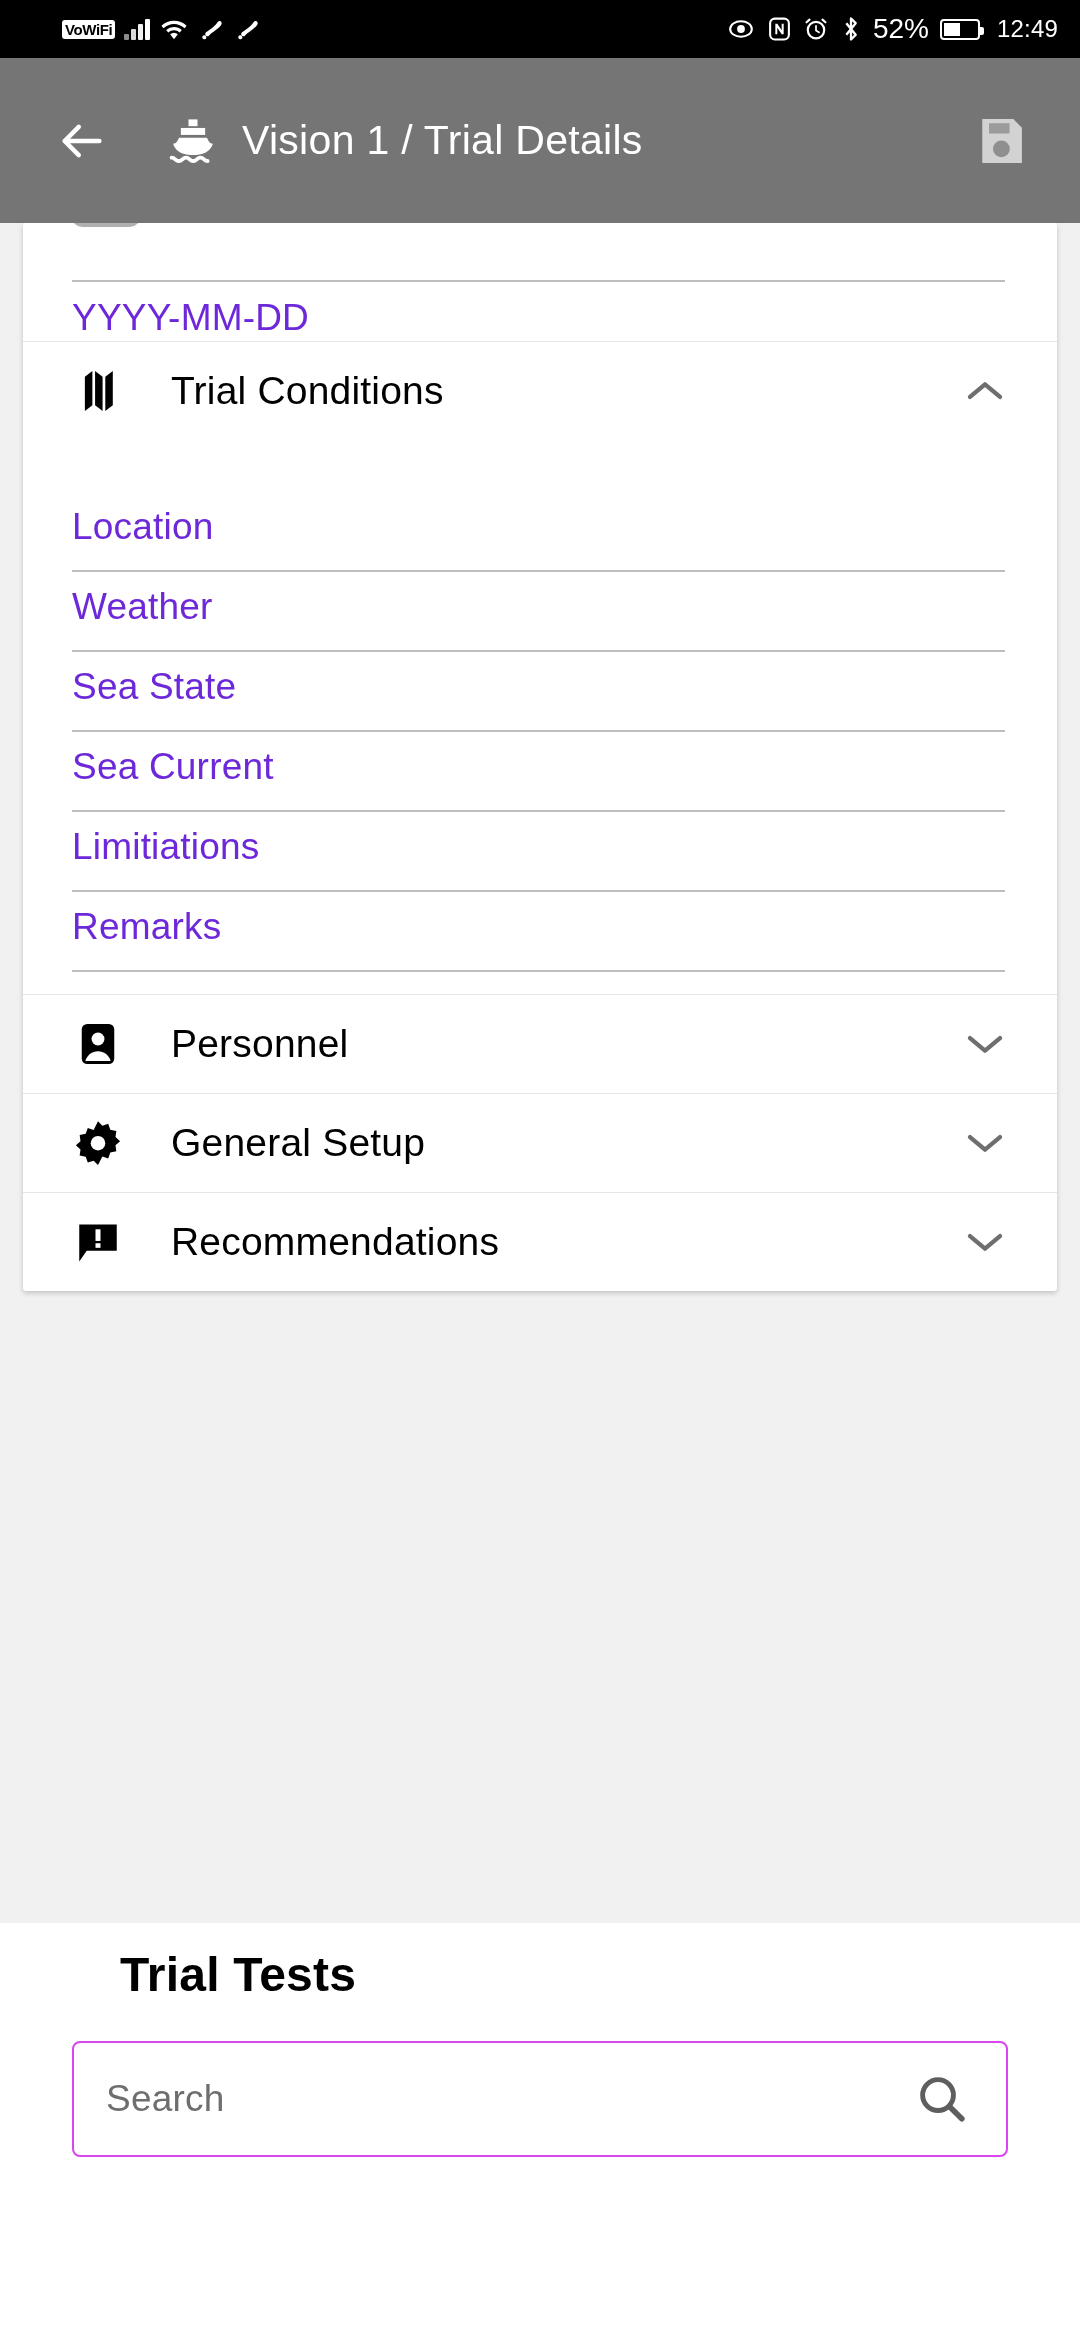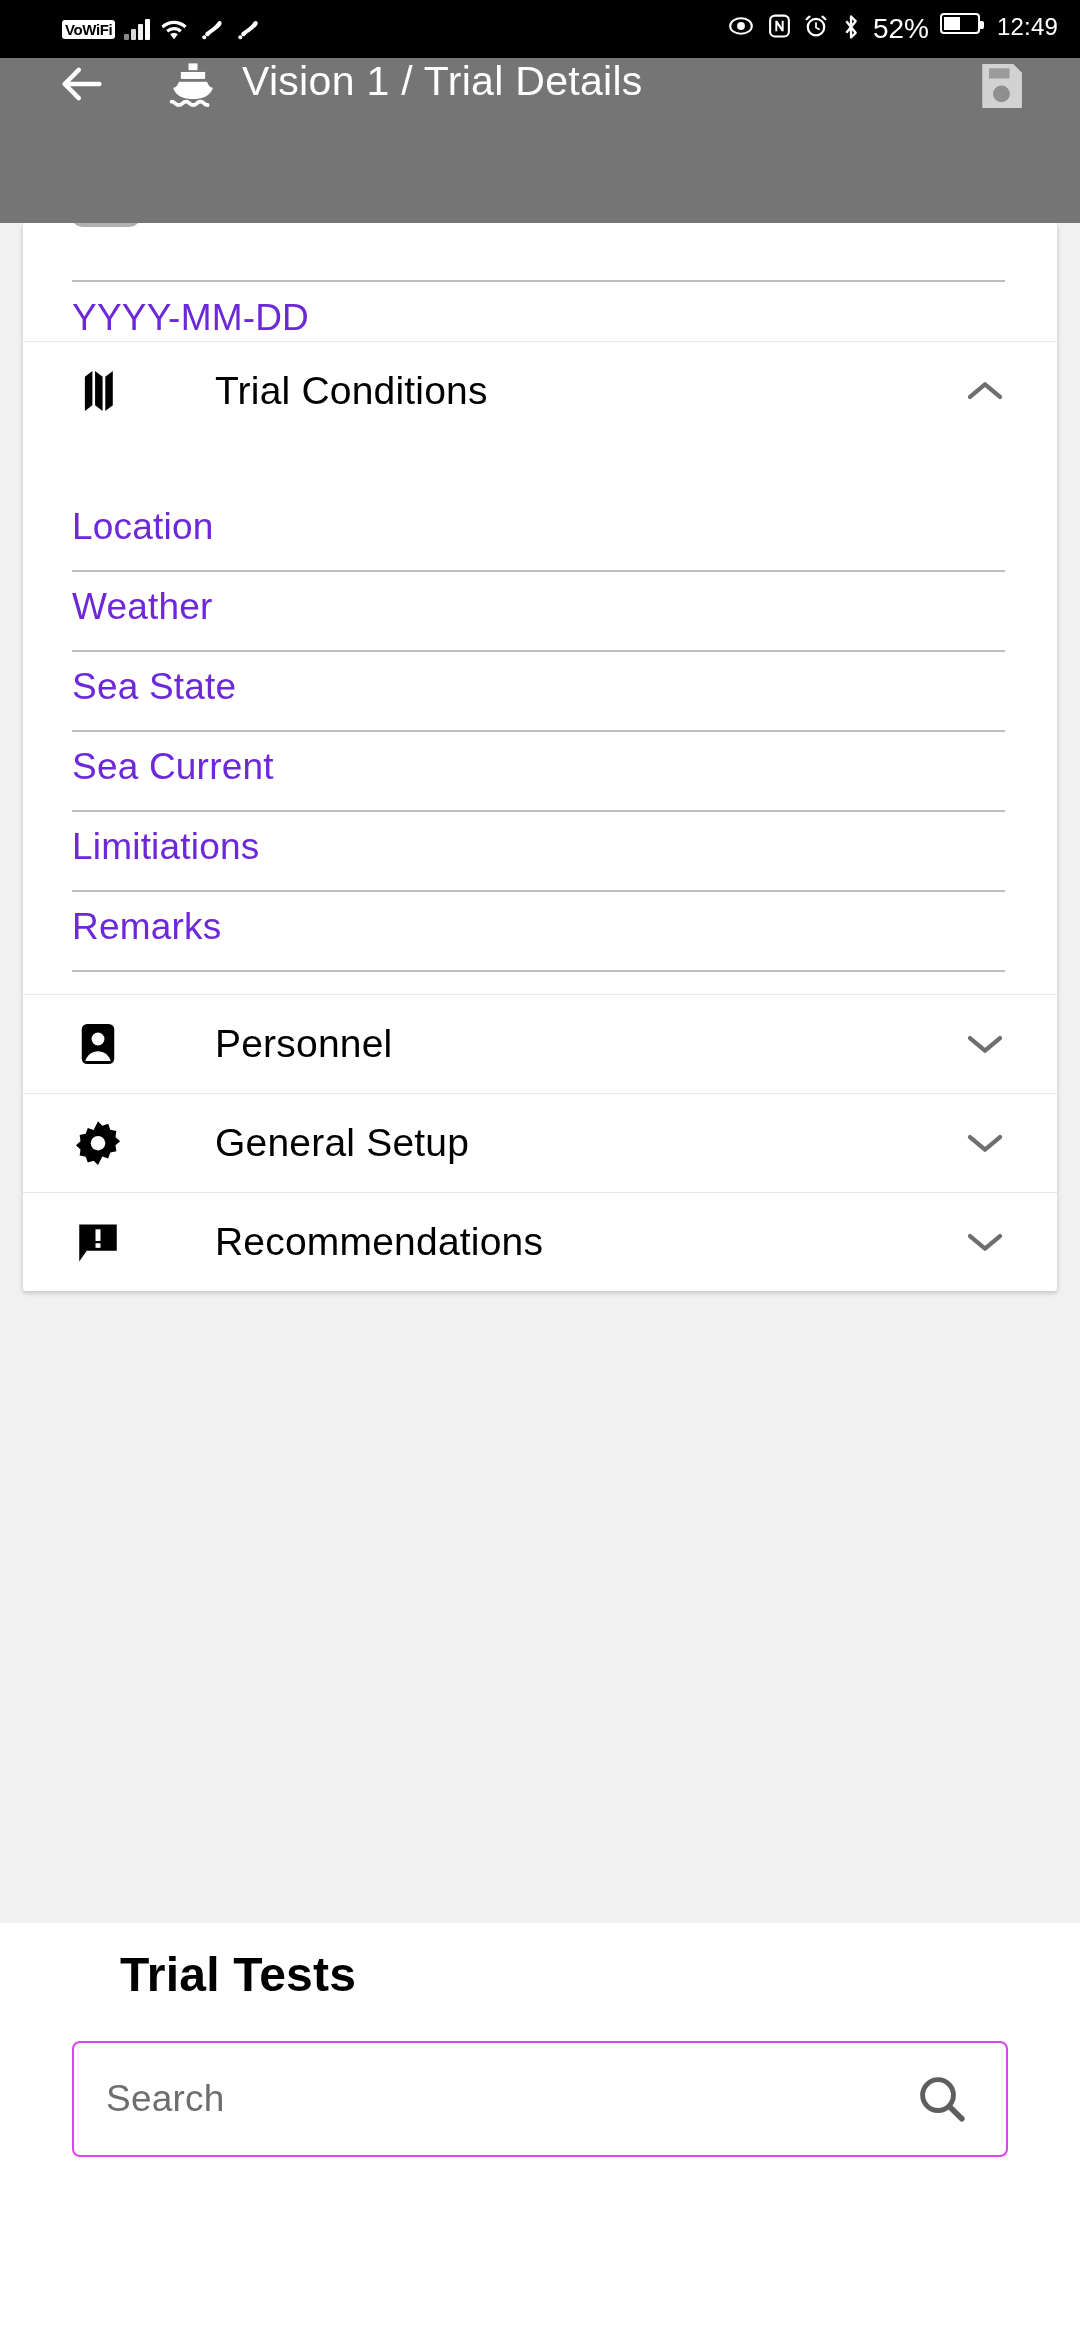--- a/index.html
+++ b/index.html
@@ -13,21 +13,21 @@
 
   
   .status-bar {
     position: absolute; top: 0; left: 0;
     width: 1080px; height: 58px;
     background: #000000;
     display: flex; align-items: center;
     color: #ffffff;
   }
   .sb-left { display: flex; align-items: center; gap: 9px; margin-left: 62px; }
-  .sb-right { display: flex; gap: 11px; margin-left: auto; margin-right: 22px; }
+  .sb-right { display: flex; align-items: center; gap: 11px; margin-left: auto; margin-right: 22px; }
   .vowifi {
     background: #ffffff; color: #000000;
     font-size: 15px; font-weight: bold;
     padding: 1px 3px; border-radius: 3px;
     letter-spacing: -0.4px; line-height: 17px;
   }
   .bars { display: flex; align-items: flex-end; gap: 2px; height: 22px; }
   .bars i { display: block; width: 5px; background: #ffffff; border-radius: 1px; }
   .bars i:nth-child(1) { height: 6px;  background: #8a8a8a; }
   .bars i:nth-child(2) { height: 11px; background: #d8d8d8; }
@@ -44,21 +44,21 @@
     content: ""; position: absolute; right: -6px; top: 6px;
     width: 4px; height: 8px; background: #ffffff; border-radius: 0 2px 2px 0;
   }
   .batt .fill { position: absolute; left: 2px; top: 2px; bottom: 2px; width: 45%; background: #ffffff; }
 
   
   .app-bar {
     position: absolute; top: 58px; left: 0;
     width: 1080px; height: 165px;
     background: #757575;
-    display: flex; 
+    display: flex; align-items: center;
   }
   .back-arrow { margin-left: 56px; width: 52px; height: 52px; }
   .ship-icon { margin-left: 58px; width: 54px; height: 54px; }
   .app-title {
     margin-left: 22px; color: #ffffff;
     font-size: 41px; letter-spacing: 0.3px; white-space: nowrap;
   }
   .save-btn { margin-left: auto; margin-right: 52px; width: 56px; height: 56px; }
 
   
@@ -96,21 +96,21 @@
     position: absolute; left: 49px; right: 52px; bottom: 0;
     height: 2px; background: #bdbdbd;
   }
 
   
   .divider { height: 1px; background: #e6e6e6; margin: 0; }
 
   
   .acc-head {
     position: relative; height: 98px;
-    display: flex; align-items: center; gap: 44px;
+    display: flex; align-items: center;
   }
   .acc-icon {
     width: 52px; height: 52px; margin-left: 49px;
     display: flex; align-items: center; justify-content: center;
   }
   .acc-label {
     margin-left: 47px; font-size: 39px; color: #000000; letter-spacing: 0.2px;
   }
   .chev { margin-left: auto; margin-right: 52px; width: 40px; height: 24px; }
 

